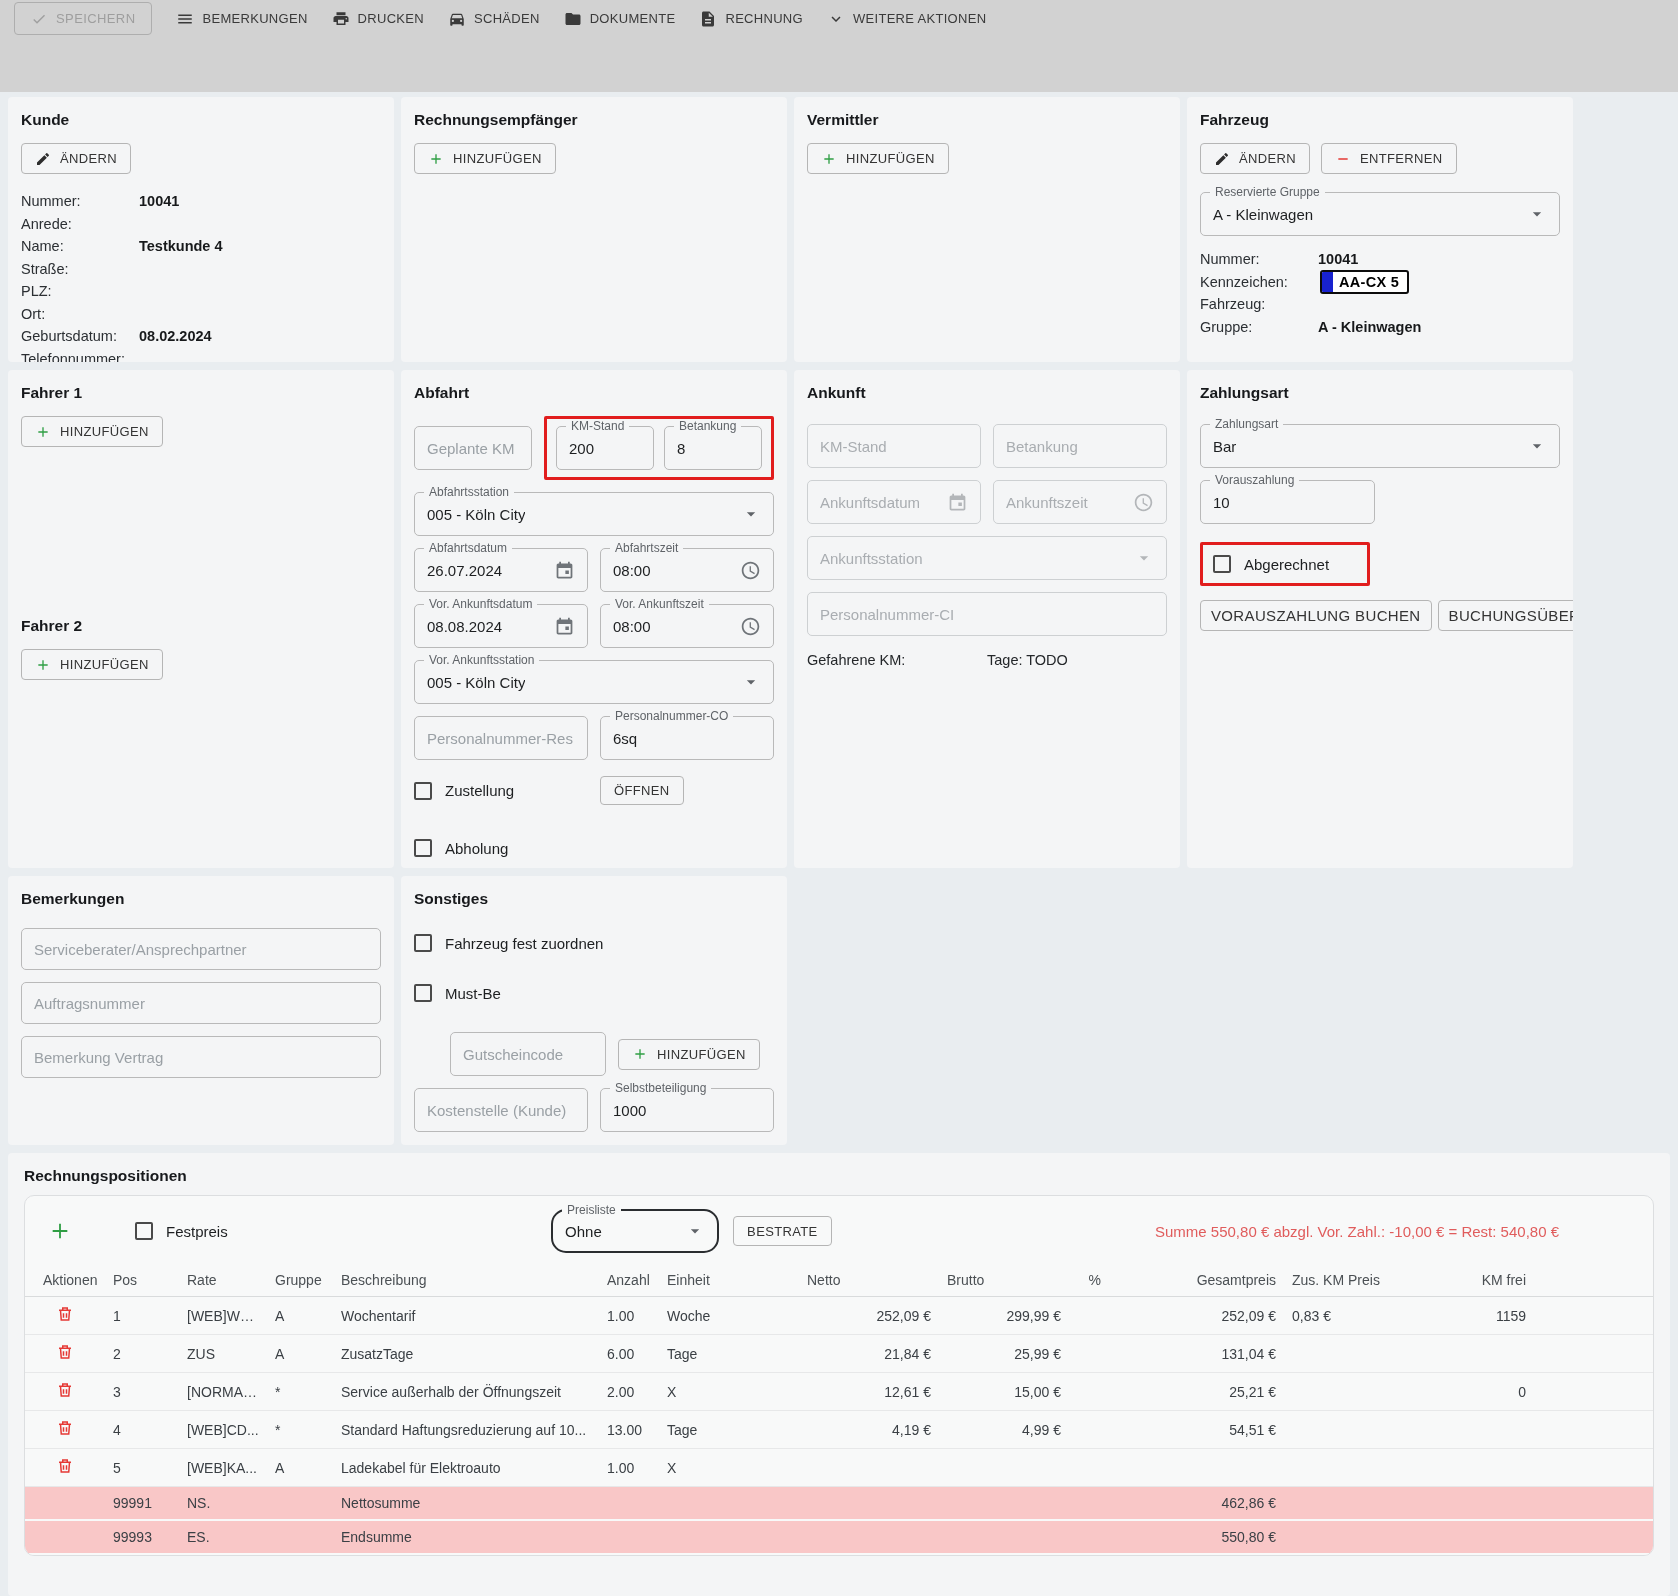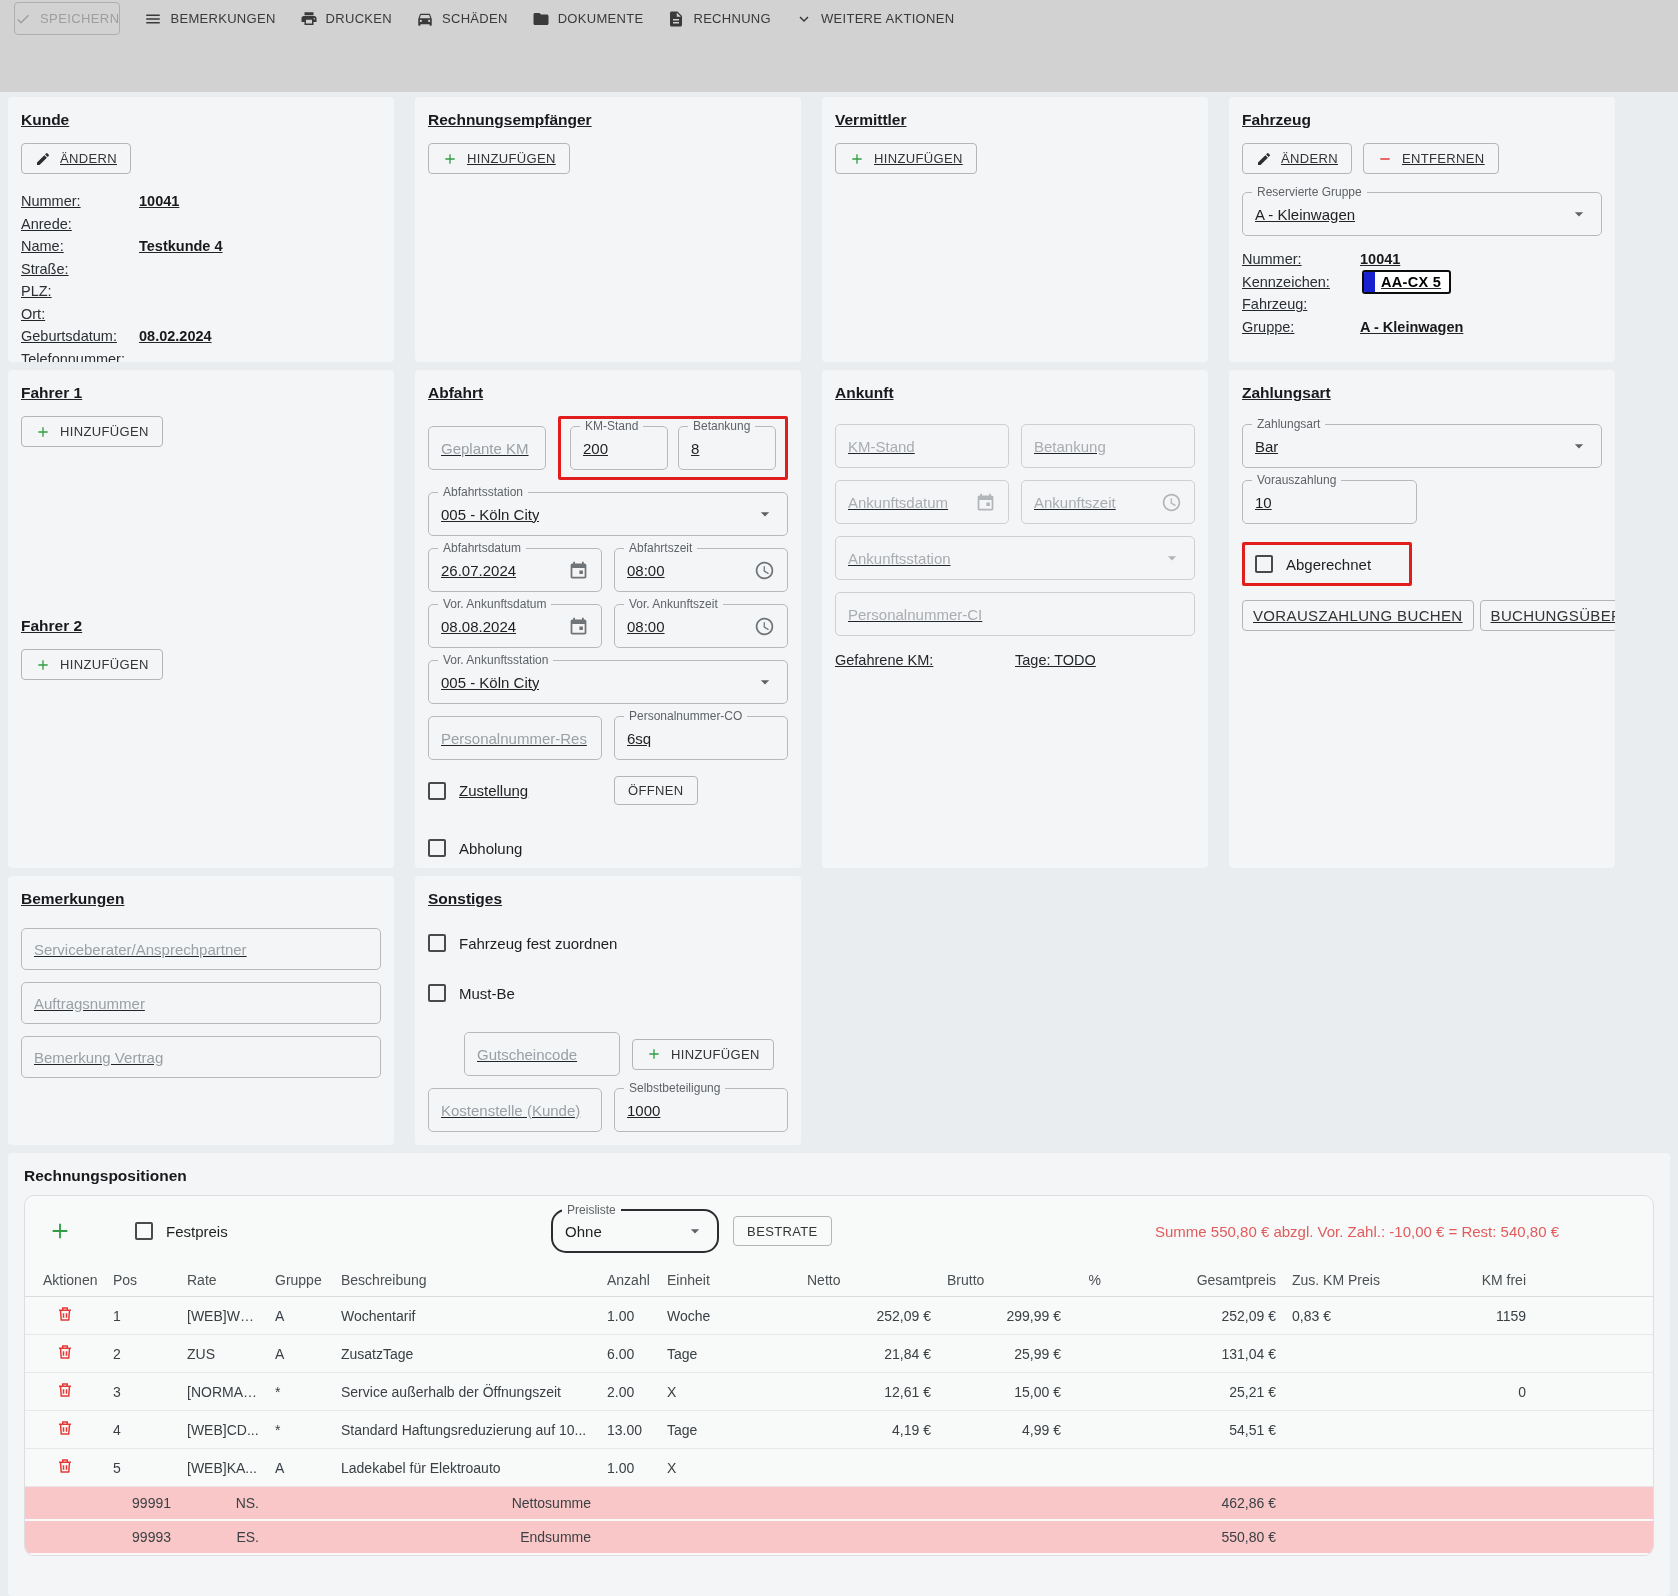--- a/index.html
+++ b/index.html
@@ -11,33 +11,33 @@
     color:#212529;
   }
   
   header { background:#d2d2d2; height:92px; }
   .title-row { display:flex; align-items:center; gap:16px; padding:13px 16px 6px; }
   .doc-icon { width:24px; height:28px; flex:none; }
   .doc-icon svg { width:100%; height:100%; }
   h1 { margin:0; font-size:19px; font-weight:500; color:#1c1c1c; letter-spacing:.2px; }
   .toolbar { display:flex; align-items:center; gap:24px; padding:2px 14px 10px; }
   .save-btn {
-    display:inline-flex; align-items:center; gap:9px; height:33px; padding:0 0;
+    display:inline-flex; align-items:center; gap:9px; height:33px; padding:0 16px;
     border:1px solid #aeaeae; border-radius:4px; background:transparent;
     color:#9e9e9e; font:500 13px/1 "Liberation Sans",sans-serif; letter-spacing:.4px; cursor:default;
   }
   .save-btn svg { width:16px; height:16px; fill:#9e9e9e; }
   .tool-item {
     display:inline-flex; align-items:center; gap:8px; background:none; border:none; padding:4px 0;
     color:#3a3a3a; font:500 13px/1 "Liberation Sans",sans-serif; letter-spacing:.3px; cursor:pointer;
   }
   .tool-item svg { width:18px; height:18px; fill:#3a3a3a; }
   
   main { padding:5px 8px 0; }
-  .grid4 { display:grid; grid-template-columns:repeat(4,386px); column-gap:21px; margin-bottom:8px;text-decoration:underline; }
+  .grid4 { display:grid; grid-template-columns:repeat(4,386px); column-gap:7px; margin-bottom:8px; }
   .card { background:#f4f5f6; border-radius:4px; padding:14px 13px; position:relative; overflow:hidden; }
   .r1 .card { height:265px; }
   .r2 .card { height:498px; }
   .r3 .card { height:269px; }
   .card h3 { margin:0 0 14px; font-size:15.5px; font-weight:700; color:#17191c; }
   
   .btn {
     display:inline-flex; align-items:center; gap:9px; height:31px; padding:0 13px;
     border:1px solid #b5b5b5; border-radius:4px; background:transparent;
     color:#343434; font:500 13px/1 "Liberation Sans",sans-serif; letter-spacing:.35px;
@@ -106,21 +106,21 @@
   }
   .bestrate { margin-left:14px; height:30px; }
   .summe { color:#e05c5c; font-size:15px; margin-right:80px; white-space:nowrap; }
   table { width:100%; border-collapse:collapse; table-layout:fixed; font-size:14px; color:#3b4045; }
   th { font-weight:400; color:#4b5054; text-align:left; padding:6px 8px 8px; border-bottom:1px solid #d9dbdc; }
   td { padding:8px; border-bottom:1px solid #e7e8e9; white-space:nowrap; overflow:hidden; text-overflow:ellipsis; }
   th.r, td.r { text-align:right; }
   td.akt, th.akt { padding-left:18px; }
   .trash { background:none; border:none; padding:0; margin-left:13px; cursor:pointer; width:18px; height:18px; display:inline-block; }
   .trash svg { width:18px; height:18px; stroke:#e53935; fill:none; stroke-width:2; }
-  tr.sum td { background:#f9c7c7; border-bottom:2px solid #f8f9f9;text-align:right; }
+  tr.sum td { background:#f9c7c7; border-bottom:2px solid #f8f9f9; }
 </style>
 </head>
 <body>
 
 <header>
   <div class="toolbar">
     <button class="save-btn">
       <svg viewBox="0 0 24 24">
           <path d="M9 16.2 4.8 12l-1.4 1.4L9 19 21 7l-1.4-1.4z"></path>
         </svg>

